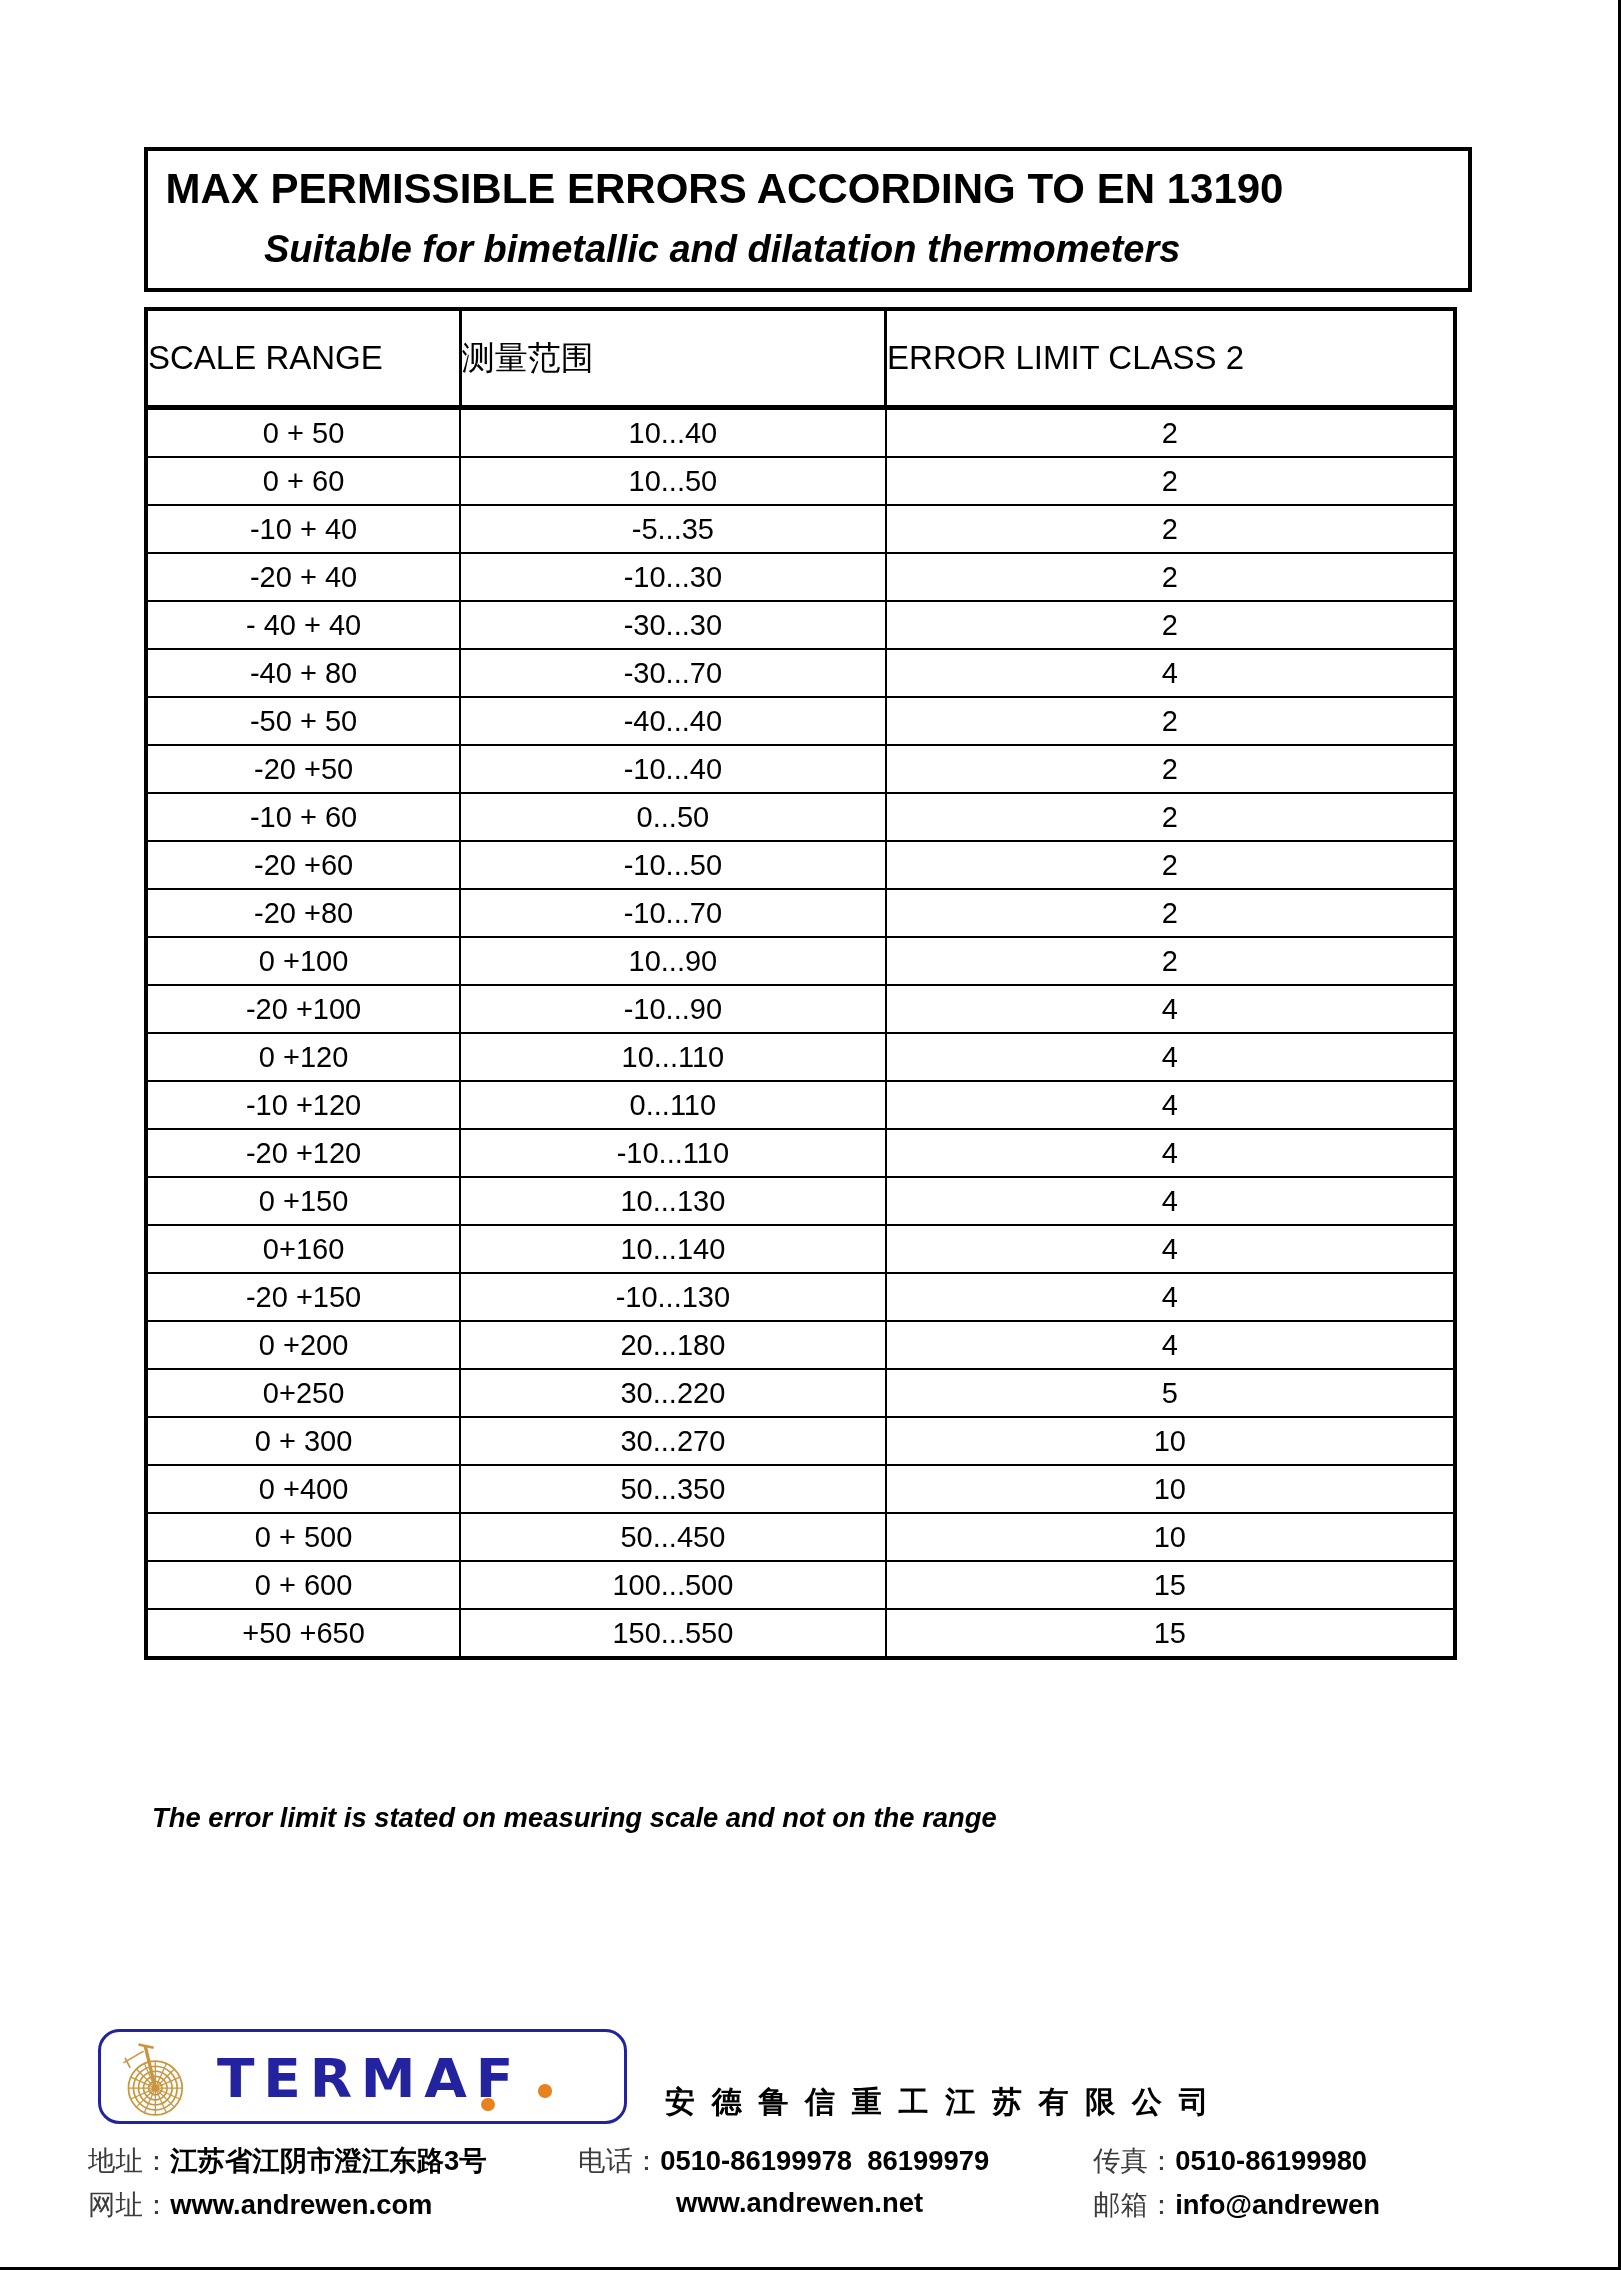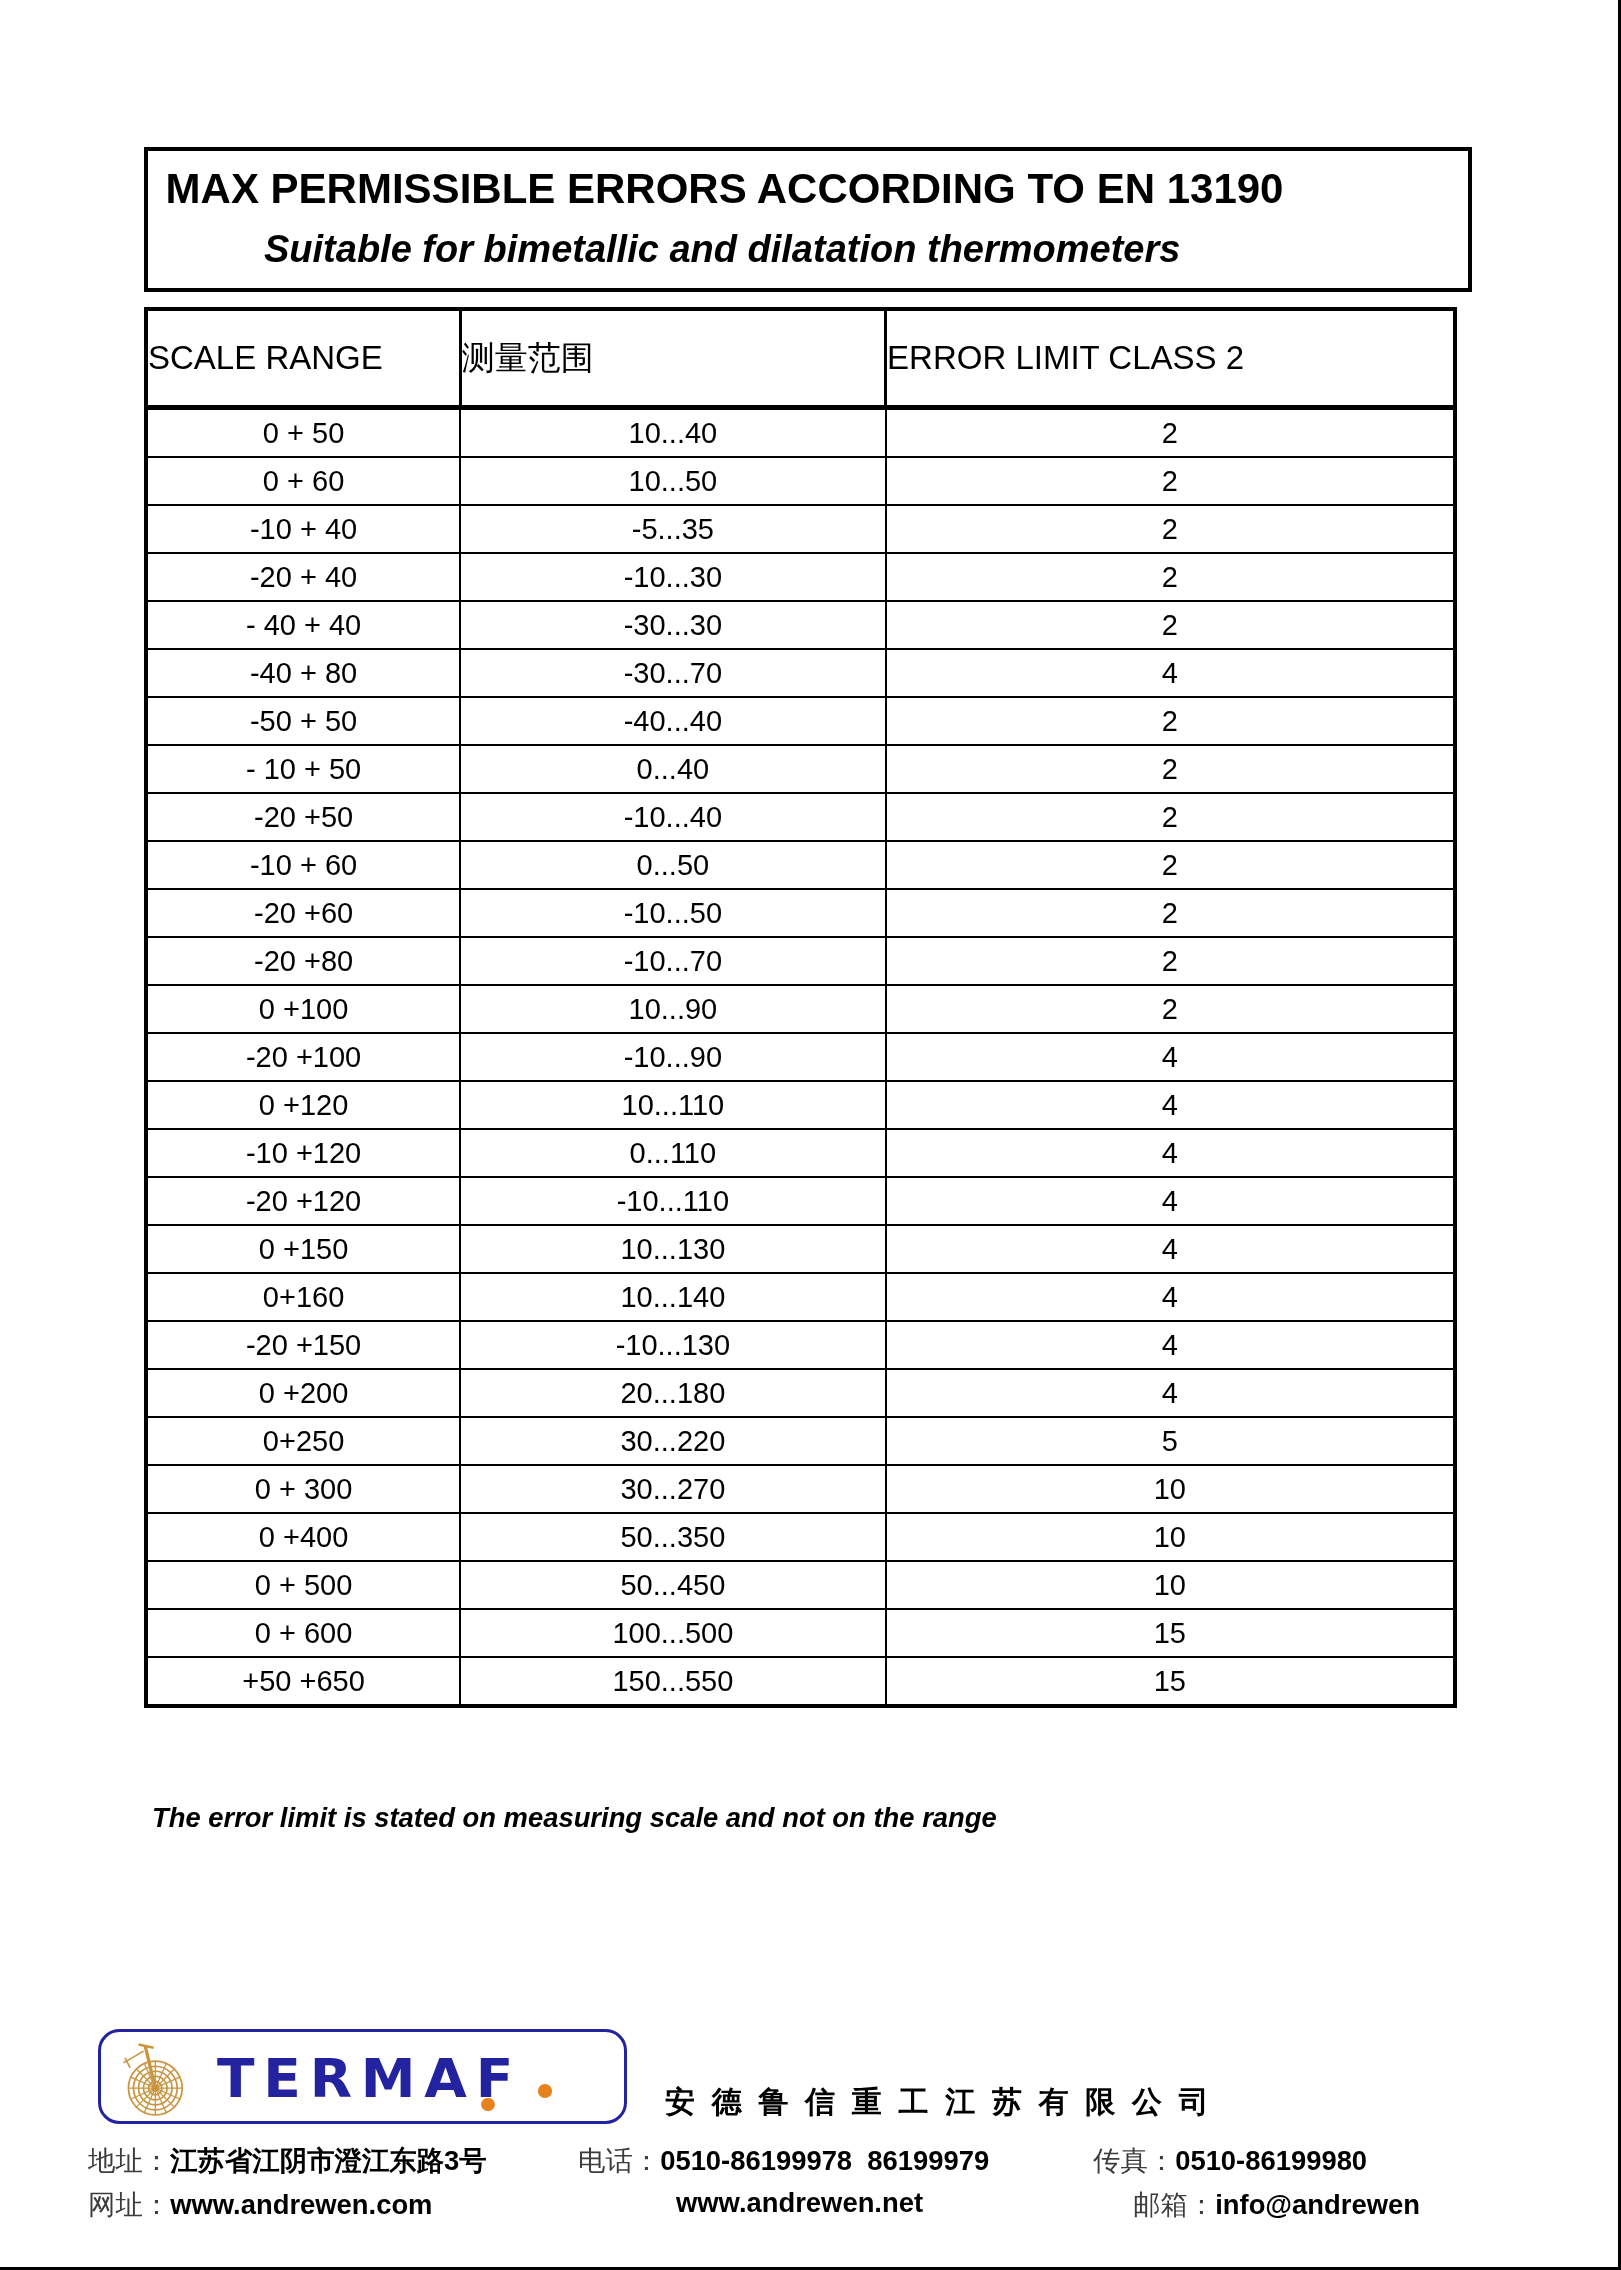--- a/index.html
+++ b/index.html
@@ -78,21 +78,21 @@
     white-space:nowrap;
   }
   .contact{position:absolute;font-size:27.4px;white-space:pre;}
   .contact .lab{color:#3c3c3c;font-weight:normal;}
   .contact .val{color:#000;font-weight:bold;}
   .c-addr{left:88px;top:2143px;}
   .c-tel{left:578px;top:2143px;}
   .c-fax{left:1093px;top:2143px;}
   .c-web1{left:88px;top:2187px;}
   .c-web2{left:676px;top:2187px;}
-  .c-mail{left:1093px;top:2187px;margin-left:40px;}
+  .c-mail{left:1093px;top:2187px;}
 </style>
 </head>
 <body>
 
 <div class="page">
 
   <div class="title-box">
     <div class="title-main">MAX PERMISSIBLE ERRORS ACCORDING TO EN 13190</div>
     <div class="title-sub">Suitable for bimetallic and dilatation thermometers</div>
   </div>
@@ -138,25 +138,20 @@
             <td>2</td>
           </tr>
           <tr>
             <td>-40 + 80</td>
             <td>-30...70</td>
             <td>4</td>
           </tr>
           <tr>
             <td>-50 + 50</td>
             <td>-40...40</td>
-            <td>2</td>
-          </tr>
-          <tr>
-            <td>- 10 + 50</td>
-            <td>0...40</td>
             <td>2</td>
           </tr>
           <tr>
             <td>-20 +50</td>
             <td>-10...40</td>
             <td>2</td>
           </tr>
           <tr>
             <td>-10 + 60</td>
             <td>0...50</td>

